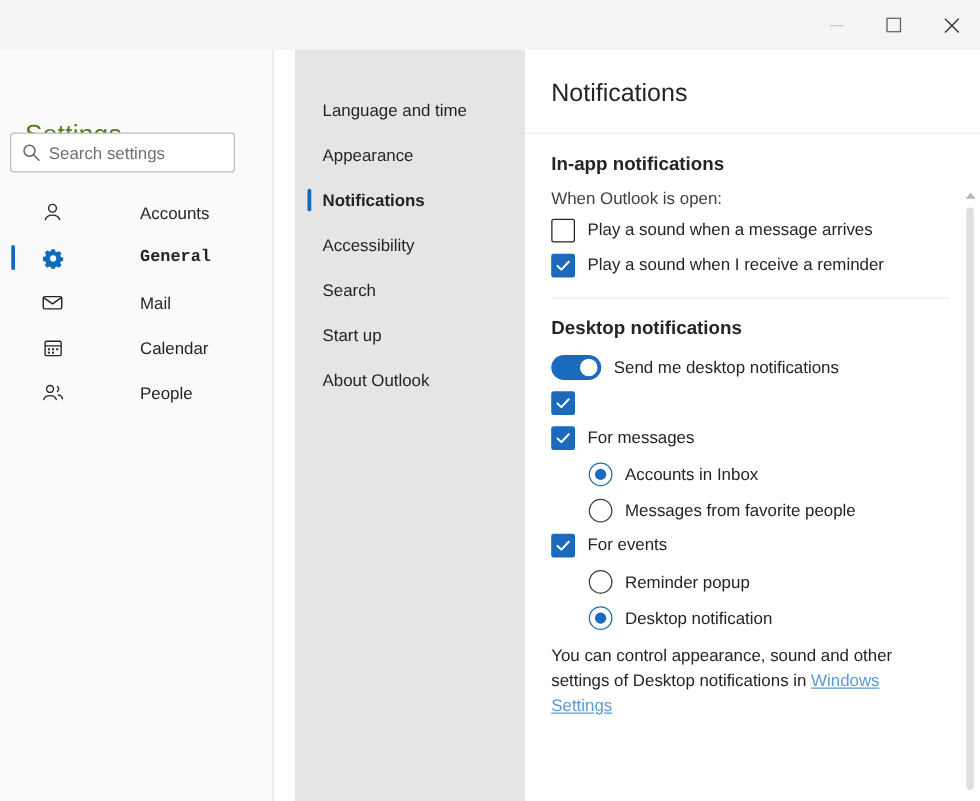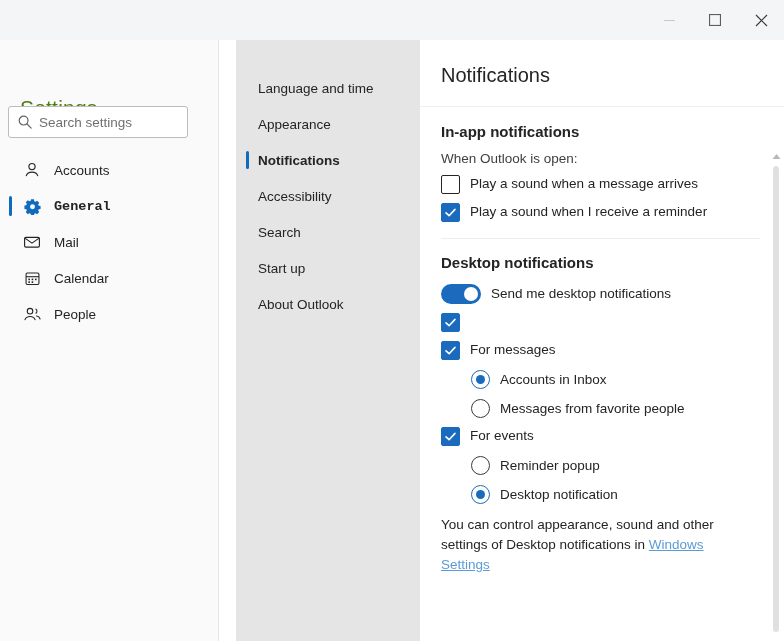--- a/index.html
+++ b/index.html
@@ -48,21 +48,21 @@
   .searchbox input {
     border: none; outline: none; background: transparent;
     font-family: "Liberation Sans", sans-serif;
     font-size: 13.5px; color: #242424; width: 140px;
   }
   .searchbox input::placeholder { color: #707070; }
 
   .navlist { position: absolute; left: 0; top: 112px; width: 219px; }
   .navitem {
     position: relative; height: 36px; display: flex; align-items: center;
-    padding-left: 22px; font-size: 13.5px; color: #242424;
+    padding-left: 32px; font-size: 13.5px; color: #242424; gap: 48px;
   }
   .navitem .nav-ico {
     width: 20px; height: 20px; margin-right: 12px;
     display: flex; align-items: center; justify-content: center;
     color: #242424; flex: 0 0 auto;
   }
   .navitem.selected { font-weight: 700; font-family: Liberation Mono, monospace; }
   .navitem.selected .nav-ico { color: #0f6cbd; }
   .navitem.selected::before {
     content: ""; position: absolute; left: 9px; top: 8px;

